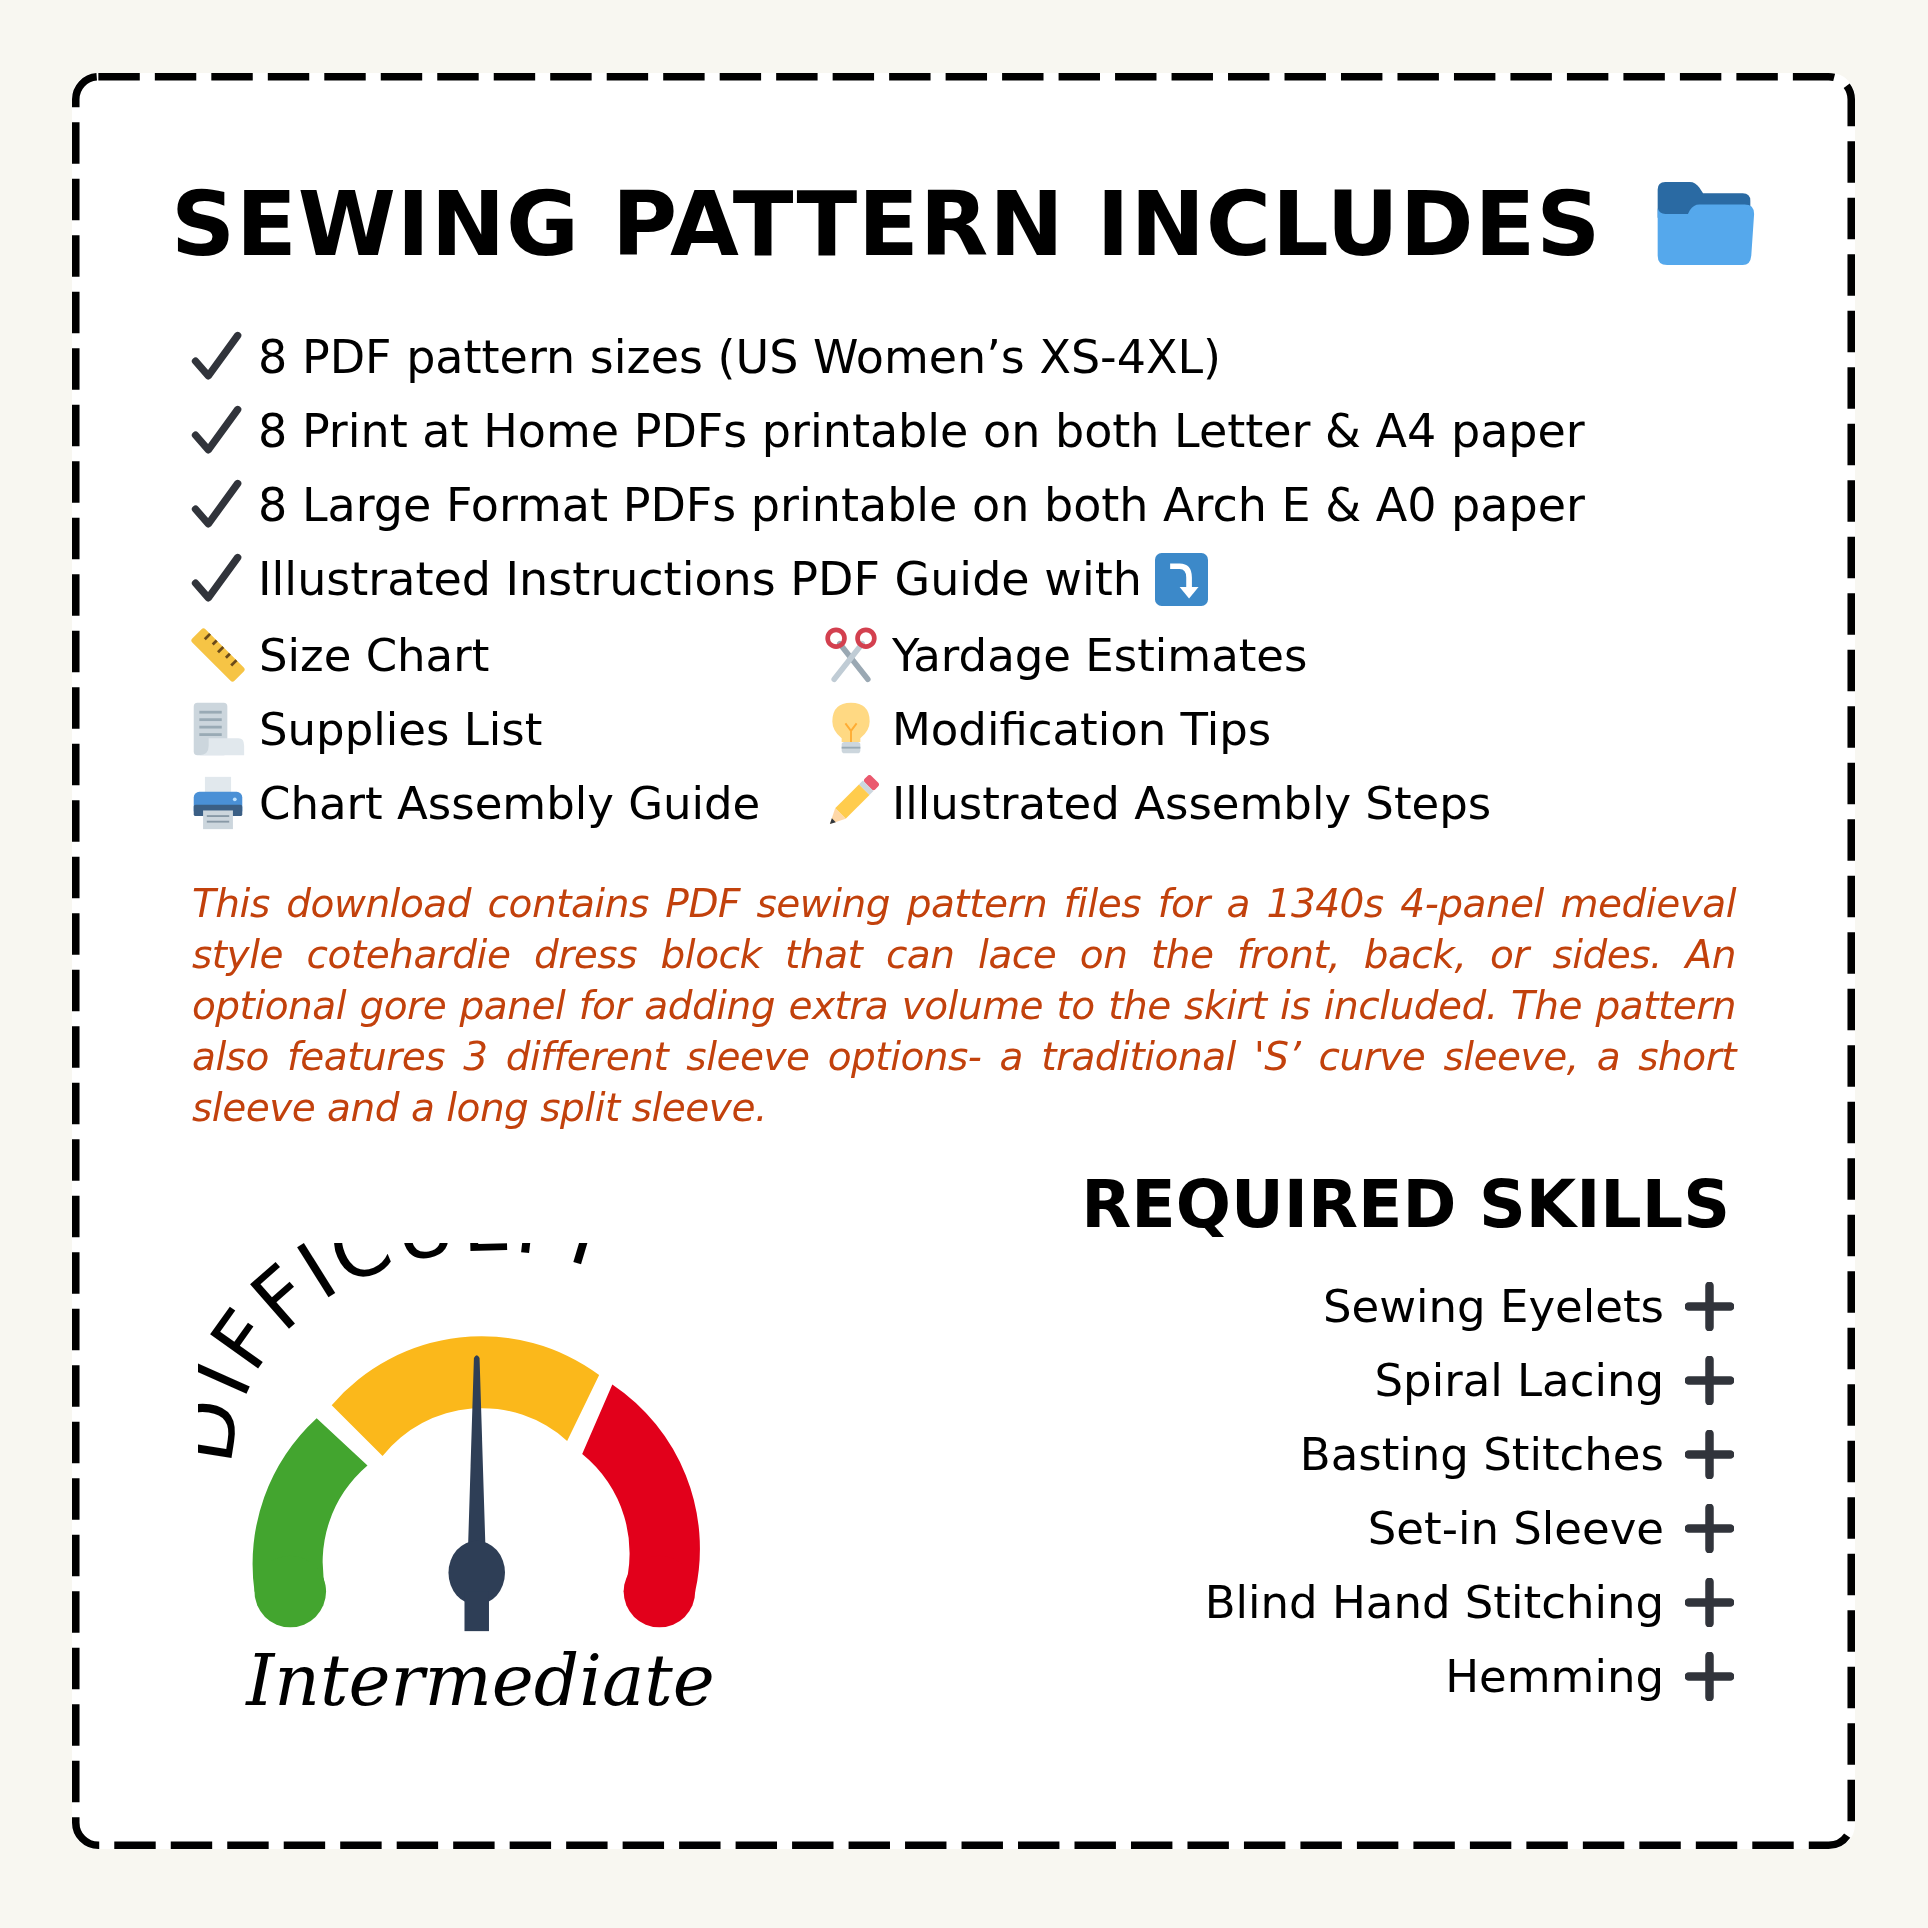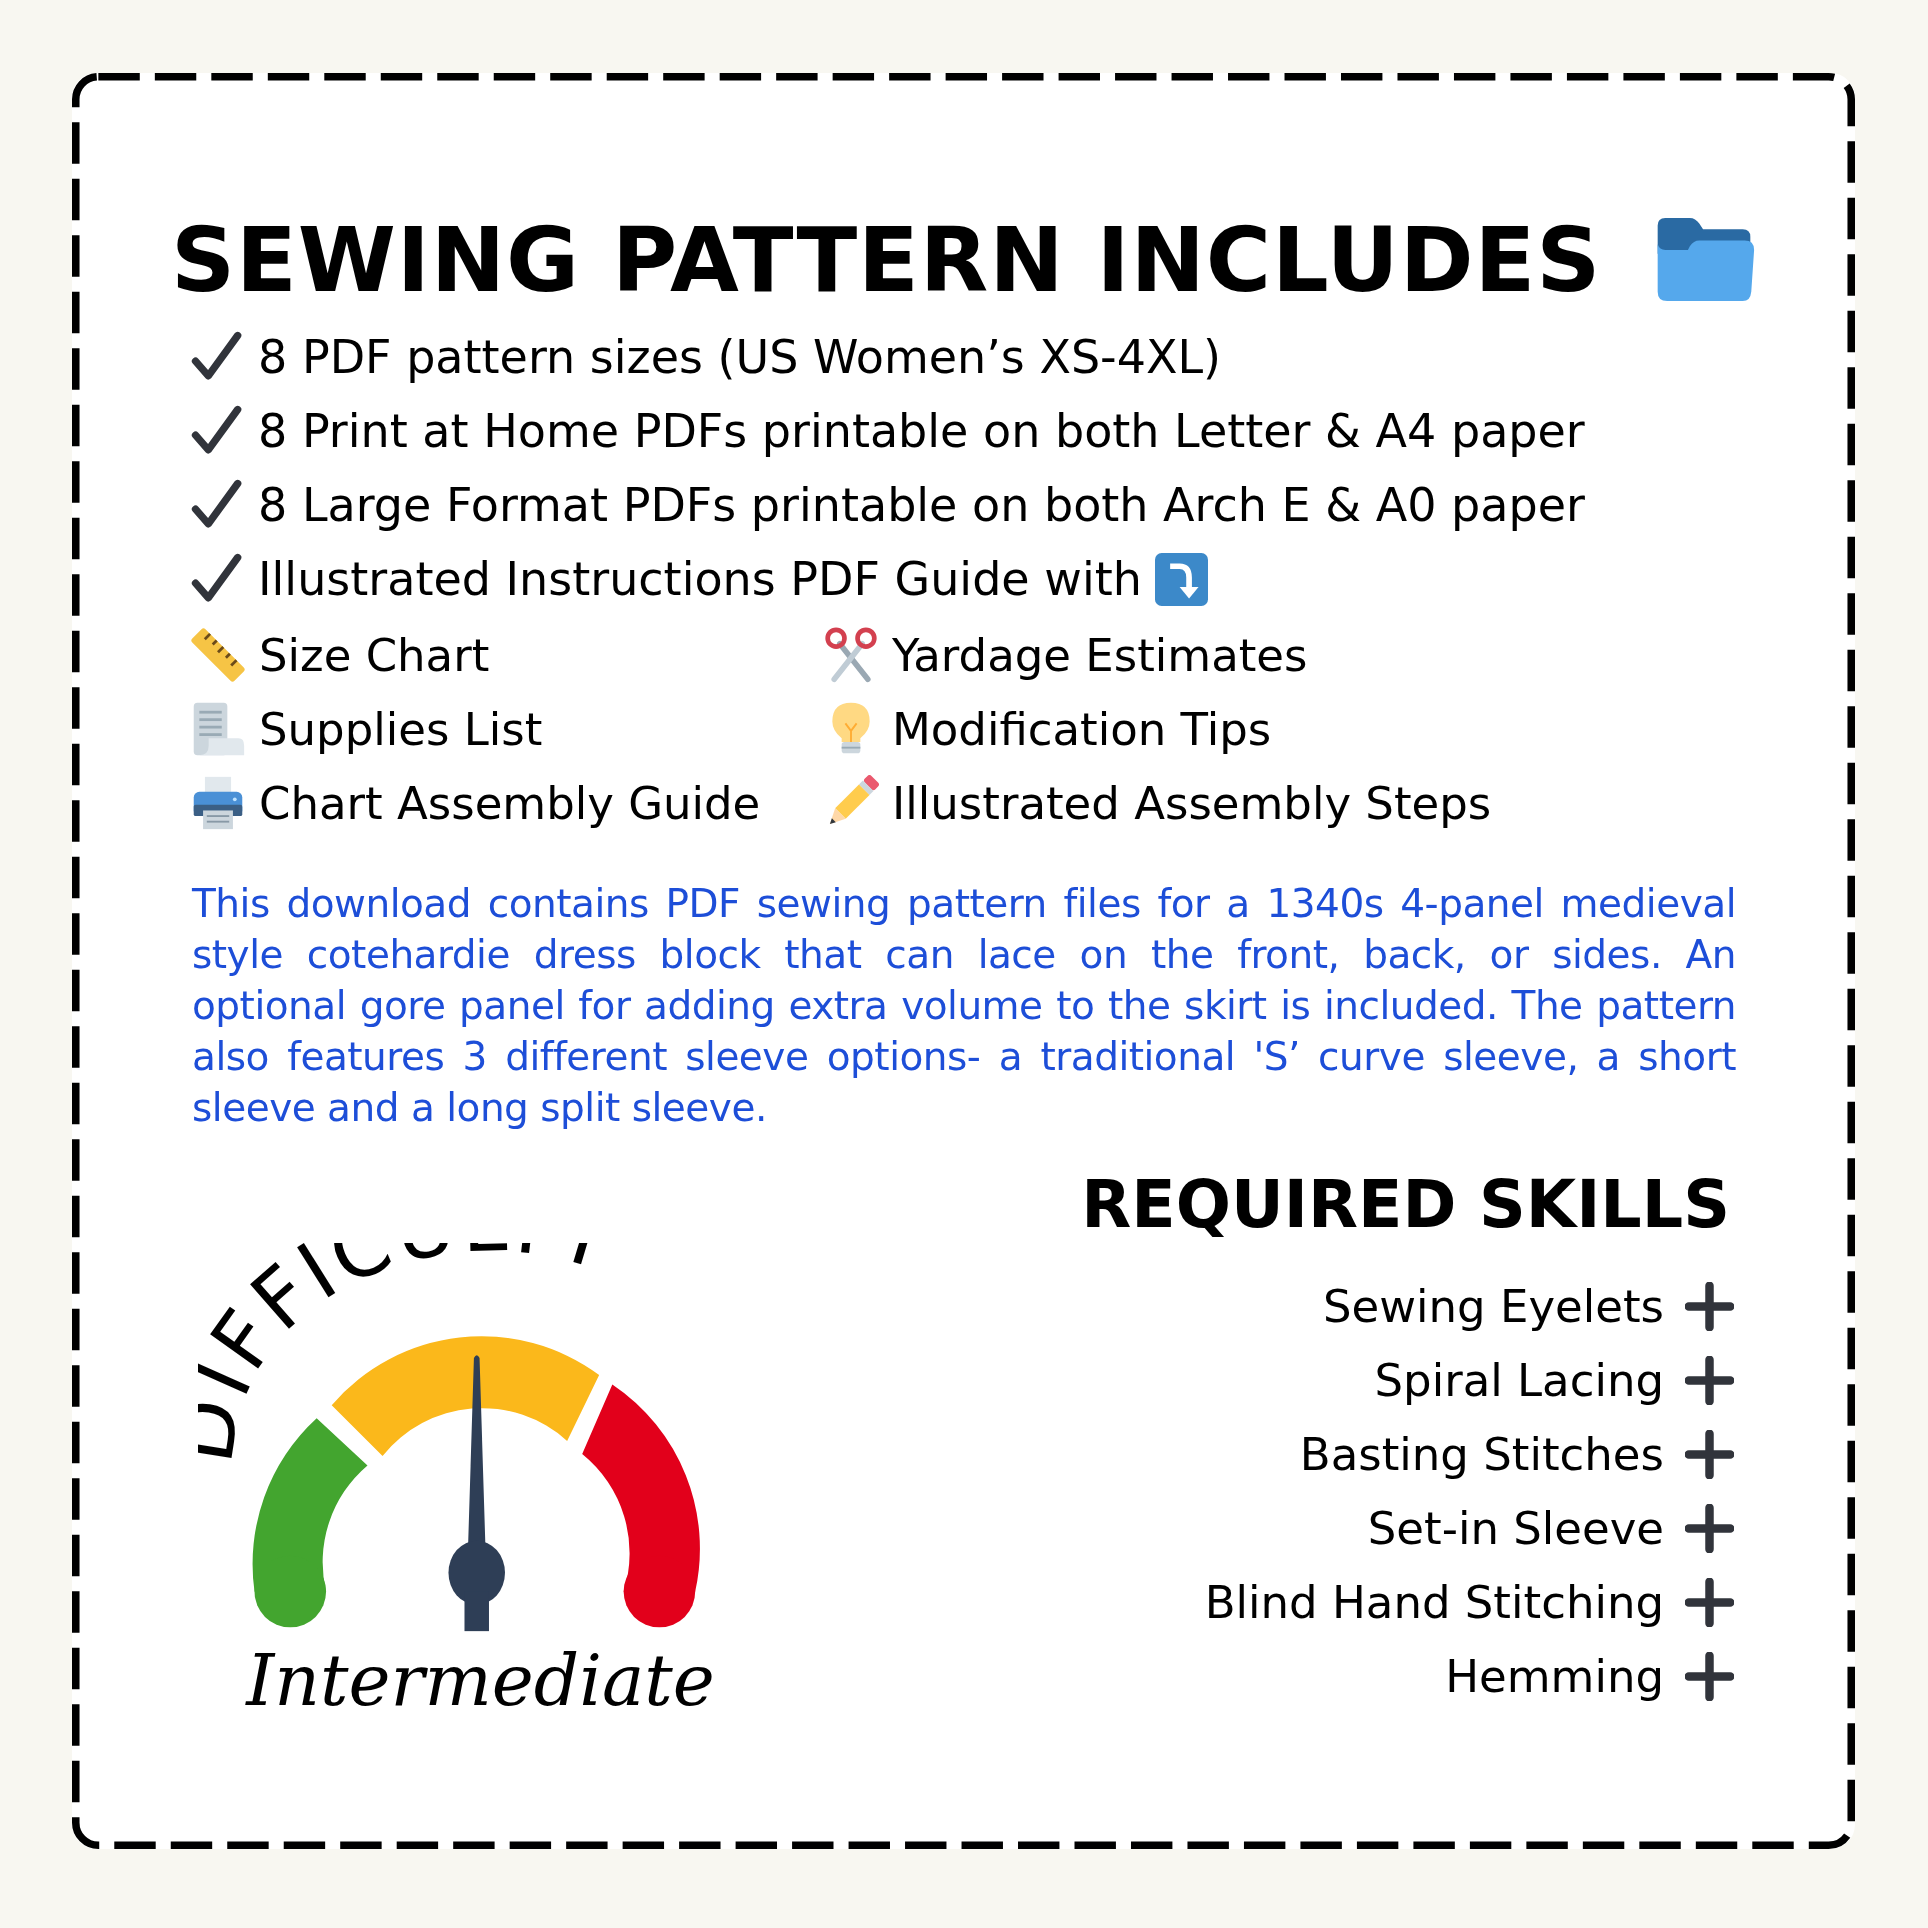--- a/index.html
+++ b/index.html
@@ -26,21 +26,20 @@
     .title {
       position: absolute;
       left: 0; right: 0; top: 162px;
       text-align: center;
       font-family: "DejaVu Sans", sans-serif;
       font-weight: bold;
       font-size: 89px;
       letter-spacing: 0.9px;
       line-height: 104px;
       white-space: nowrap;
-      margin-top: 36px;
     }
     .title-text { vertical-align: middle; }
     .folder-icon { display: inline-block; vertical-align: middle; margin-left: 19px; width: 104px; height: 87px; }
 
     .check-list { position: absolute; left: 190px; top: 320px; }
     .check-row {
       height: 74px; display: flex; align-items: center;
       font-size: 46px; line-height: 74px; white-space: nowrap;
       font-family: "DejaVu Sans", sans-serif;
     }
@@ -49,24 +48,25 @@
 
     .grid { position: absolute; top: 618px; left: 190px; width: 1412px; }
     .grid-row { height: 74px; display: flex; align-items: center; }
     .grid-cell { display: flex; align-items: center; font-size: 45px; white-space: nowrap; font-family: "DejaVu Sans", sans-serif; }
     .grid-cell.left { width: 633px; }
     .grid-icon { width: 56px; height: 56px; margin-right: 13px; flex: none; }
 
     .description {
       position: absolute; left: 192px; top: 878px; width: 1544px;
       font-family: "DejaVu Sans", sans-serif;
+      font-style: italic;
       font-size: 39px;
       line-height: 51px;
       text-align: justify;
-      color: #1d4ed8;
+      color: #c2410c;
       letter-spacing: -0.5px;
     }
 
     .skills-title {
       position: absolute; right: 198px; top: 1158px;
       font-family: "DejaVu Sans", sans-serif; font-weight: bold;
       font-size: 65px; line-height: 94px; white-space: nowrap;
     }
     .skills-list { position: absolute; right: 194px; top: 1269px; }
     .skill-row {

